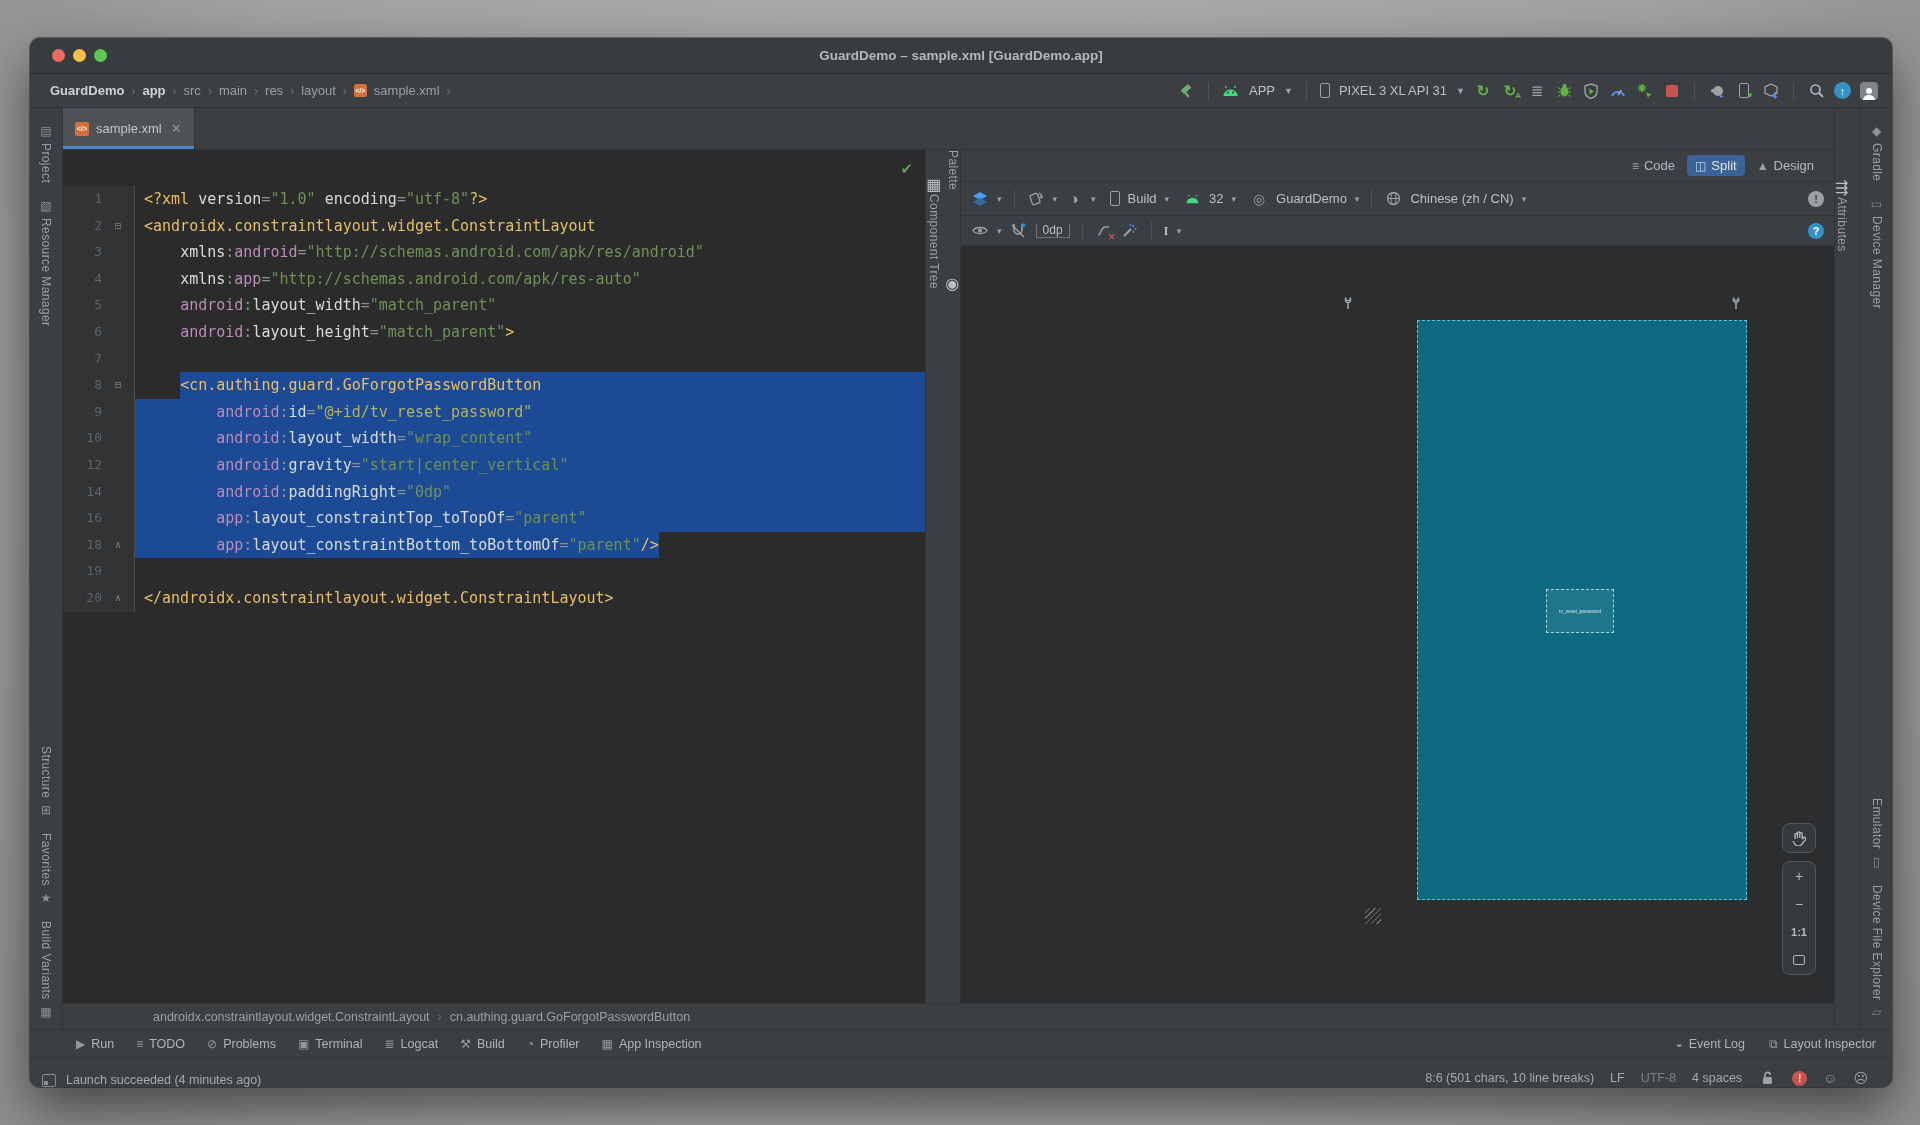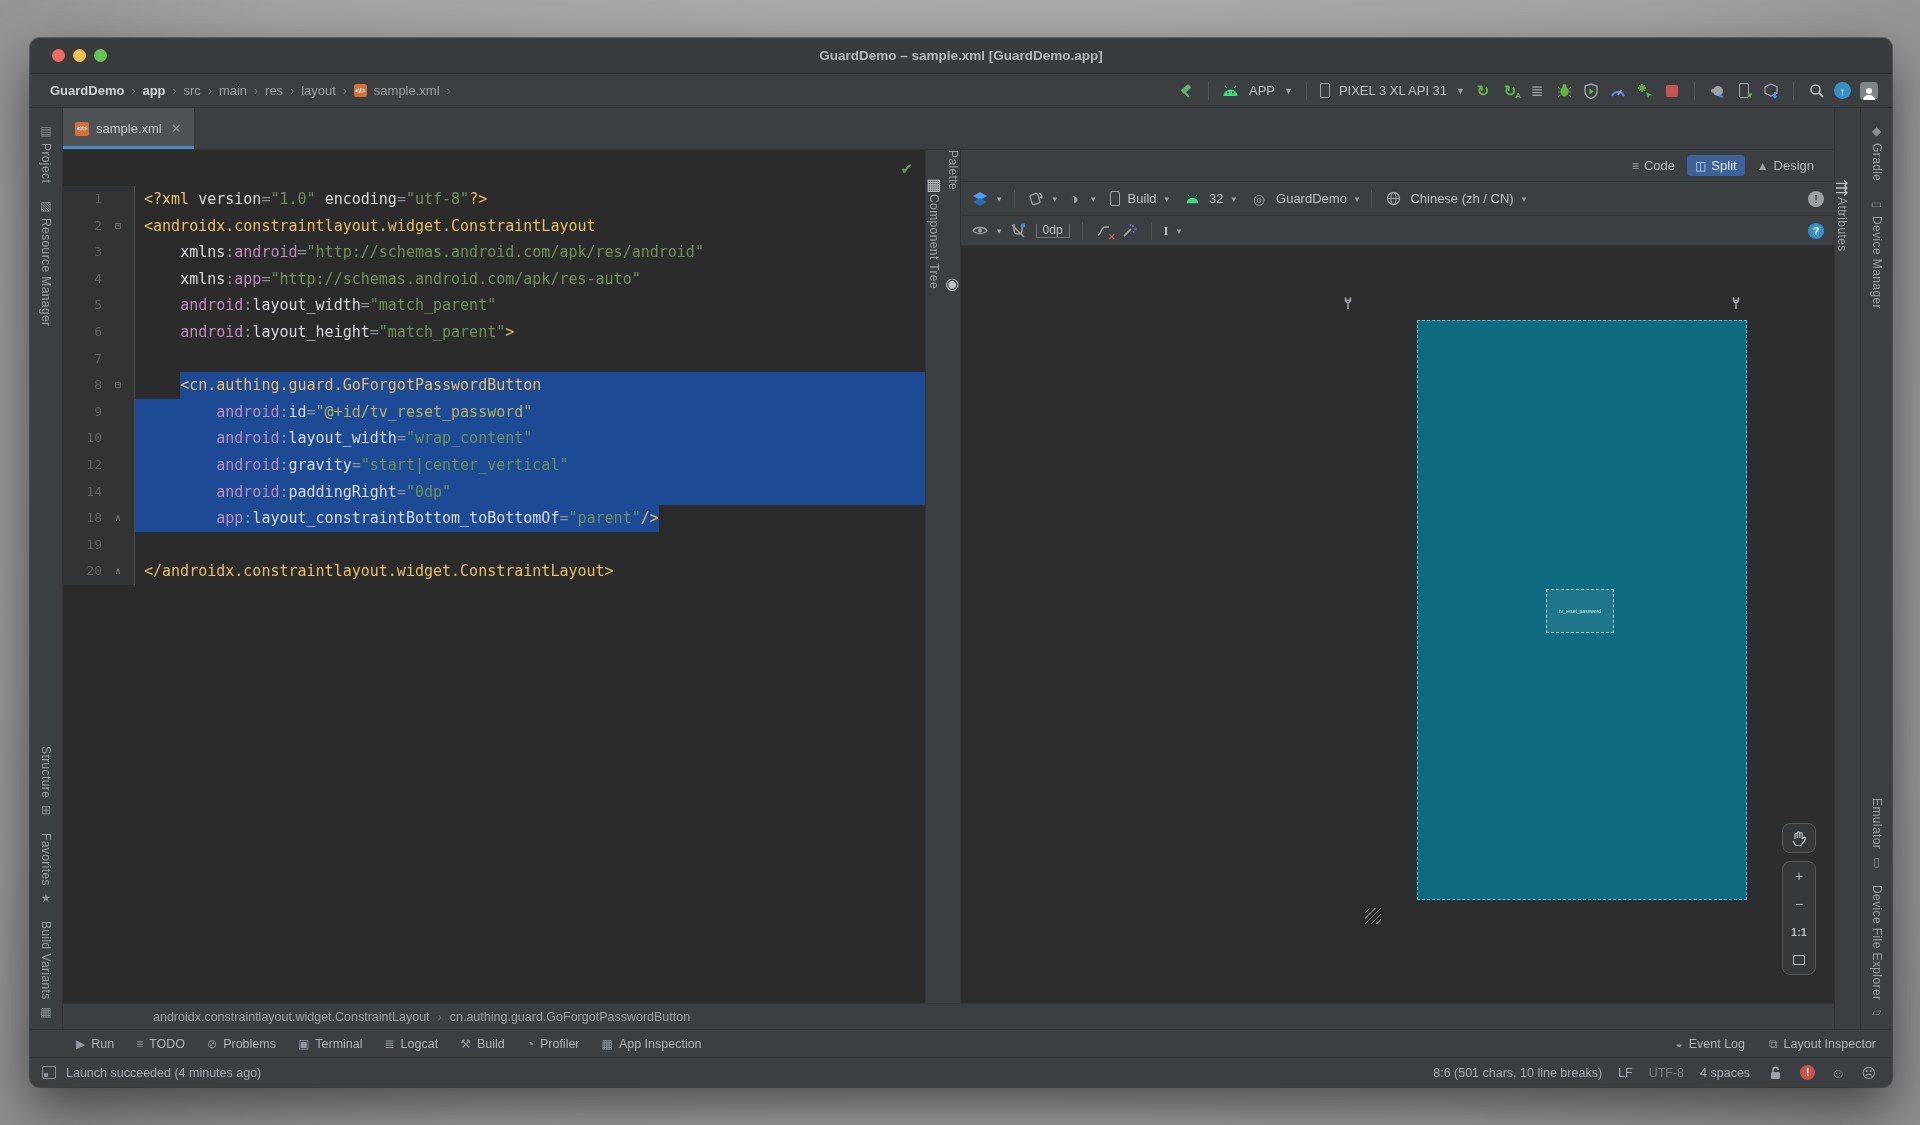--- a/index.html
+++ b/index.html
@@ -100,21 +100,21 @@
   .zgroup .z11 { font-size:11px; font-weight:bold; }
   .fit-ico { width:12px; height:10px; border:1.5px solid #b6babd; border-radius:2px; }
   
   .ed-crumbbar { height:26px; background:#3c3f41; border-top:1px solid #323435; display:flex; align-items:center; gap:8px; padding-left:90px; font-size:12.5px; color:#9aa0a6; flex:none; }
   
   .toolwin { height:28px; background:#3c3f41; border-top:1px solid #323435; display:flex; align-items:center; padding:0 16px 0 46px; font-size:12.5px; color:#b0b4b8; flex:none; }
   .toolwin .items { display:flex; gap:22px; }
   .toolwin .item { display:flex; align-items:center; gap:6px; }
   .toolwin .item .gicon { font-size:12px; color:#9299a0; }
   .toolwin .right { margin-left:auto; display:flex; gap:24px; }
-  .statusbar { height:30px; background:#3c3f41; border-top:1px solid #323435; display:flex; align-items:center; padding:0 16px 0 12px; font-size:12.5px; color:#a7abaf; flex:none; }
+  .statusbar { height:30px; background:#3c3f41; border-top:1px solid #323435; display:flex; align-items:flex-end; padding:0 24px 0 12px; font-size:12.5px; color:#a7abaf; flex:none; }
   .statusbar .right { margin-left:auto; display:flex; align-items:center; gap:16px; }
   .dim { color:#7d8184; }
   .winico { width:14px; height:13px; border:1.5px solid #8b8f93; border-radius:2px; position:relative; margin-right:10px; }
   .winico::after { content:""; position:absolute; left:1px; bottom:1px; width:4px; height:4px; background:#8b8f93; }
   .red-bang { width:15px; height:15px; border-radius:50%; background:#c75450; color:#fff; font-size:10px; font-weight:bold; display:flex; align-items:center; justify-content:center; }
   .face { font-size:14px; color:#9da2a6; }
   .lock svg { display:block; }
 </style>
 </head>
 <body>
@@ -298,20 +298,21 @@
               <div class="line"><span class="gut"><span class="ln">3</span><span class="fold"></span></span><span class="code"><span class="tk-def">    </span><span class="tk-attr">xmlns</span><span class="tk-punct">:</span><span class="tk-ns">android</span><span class="tk-punct">=</span><span class="tk-str">"http://schemas.android.com/apk/res/android"</span></span></div>
               <div class="line"><span class="gut"><span class="ln">4</span><span class="fold"></span></span><span class="code"><span class="tk-def">    </span><span class="tk-attr">xmlns</span><span class="tk-punct">:</span><span class="tk-ns">app</span><span class="tk-punct">=</span><span class="tk-str">"http://schemas.android.com/apk/res-auto"</span></span></div>
               <div class="line"><span class="gut"><span class="ln">5</span><span class="fold"></span></span><span class="code"><span class="tk-def">    </span><span class="tk-ns">android</span><span class="tk-punct">:</span><span class="tk-attr">layout_width</span><span class="tk-punct">=</span><span class="tk-str">"match_parent"</span></span></div>
               <div class="line"><span class="gut"><span class="ln">6</span><span class="fold"></span></span><span class="code"><span class="tk-def">    </span><span class="tk-ns">android</span><span class="tk-punct">:</span><span class="tk-attr">layout_height</span><span class="tk-punct">=</span><span class="tk-str">"match_parent"</span><span class="tk-tag">&gt;</span></span></div>
               <div class="line"><span class="gut"><span class="ln">7</span><span class="fold"></span></span><span class="code"></span></div>
               <div class="line sel-start"><span class="gut"><span class="ln">8</span><span class="fold">⊟</span></span><span class="code"><span class="tk-def">    </span><span class="tk-tag">&lt;cn.authing.guard.GoForgotPasswordButton</span></span></div>
               <div class="line sel-full"><span class="gut"><span class="ln">9</span><span class="fold"></span></span><span class="code"><span class="tk-def">        </span><span class="tk-ns">android</span><span class="tk-punct">:</span><span class="tk-attr">id</span><span class="tk-punct">=</span><span class="tk-res">"@+id/tv_reset_password"</span></span></div>
               <div class="line sel-full"><span class="gut"><span class="ln">10</span><span class="fold"></span></span><span class="code"><span class="tk-def">        </span><span class="tk-ns">android</span><span class="tk-punct">:</span><span class="tk-attr">layout_width</span><span class="tk-punct">=</span><span class="tk-str">"wrap_content"</span></span></div>
               <div class="line sel-full"><span class="gut"><span class="ln">12</span><span class="fold"></span></span><span class="code"><span class="tk-def">        </span><span class="tk-ns">android</span><span class="tk-punct">:</span><span class="tk-attr">gravity</span><span class="tk-punct">=</span><span class="tk-str">"start|center_vertical"</span></span></div>
               <div class="line sel-full"><span class="gut"><span class="ln">14</span><span class="fold"></span></span><span class="code"><span class="tk-def">        </span><span class="tk-ns">android</span><span class="tk-punct">:</span><span class="tk-attr">paddingRight</span><span class="tk-punct">=</span><span class="tk-str">"0dp"</span></span></div>
+              <div class="line sel-full"><span class="gut"><span class="ln">16</span><span class="fold"></span></span><span class="code"><span class="tk-def">        </span><span class="tk-ns">app</span><span class="tk-punct">:</span><span class="tk-attr">layout_constraintTop_toTopOf</span><span class="tk-punct">=</span><span class="tk-str">"parent"</span></span></div>
               <div class="line sel-end"><span class="gut"><span class="ln">18</span><span class="fold">∧</span></span><span class="code"><span class="tk-def">        </span><span class="tk-ns">app</span><span class="tk-punct">:</span><span class="tk-attr">layout_constraintBottom_toBottomOf</span><span class="tk-punct">=</span><span class="tk-str">"parent"</span><span class="tk-tag">/&gt;</span></span></div>
               <div class="line"><span class="gut"><span class="ln">19</span><span class="fold"></span></span><span class="code"></span></div>
               <div class="line"><span class="gut"><span class="ln">20</span><span class="fold">∧</span></span><span class="code"><span class="tk-tag">&lt;/androidx.constraintlayout.widget.ConstraintLayout&gt;</span></span></div>
             </div>
         </div>
 
         <div class="palette-strip">
           <div class="vitem">
             <span class="gicon">▦</span>
             <span class="vlabel">Palette</span>

